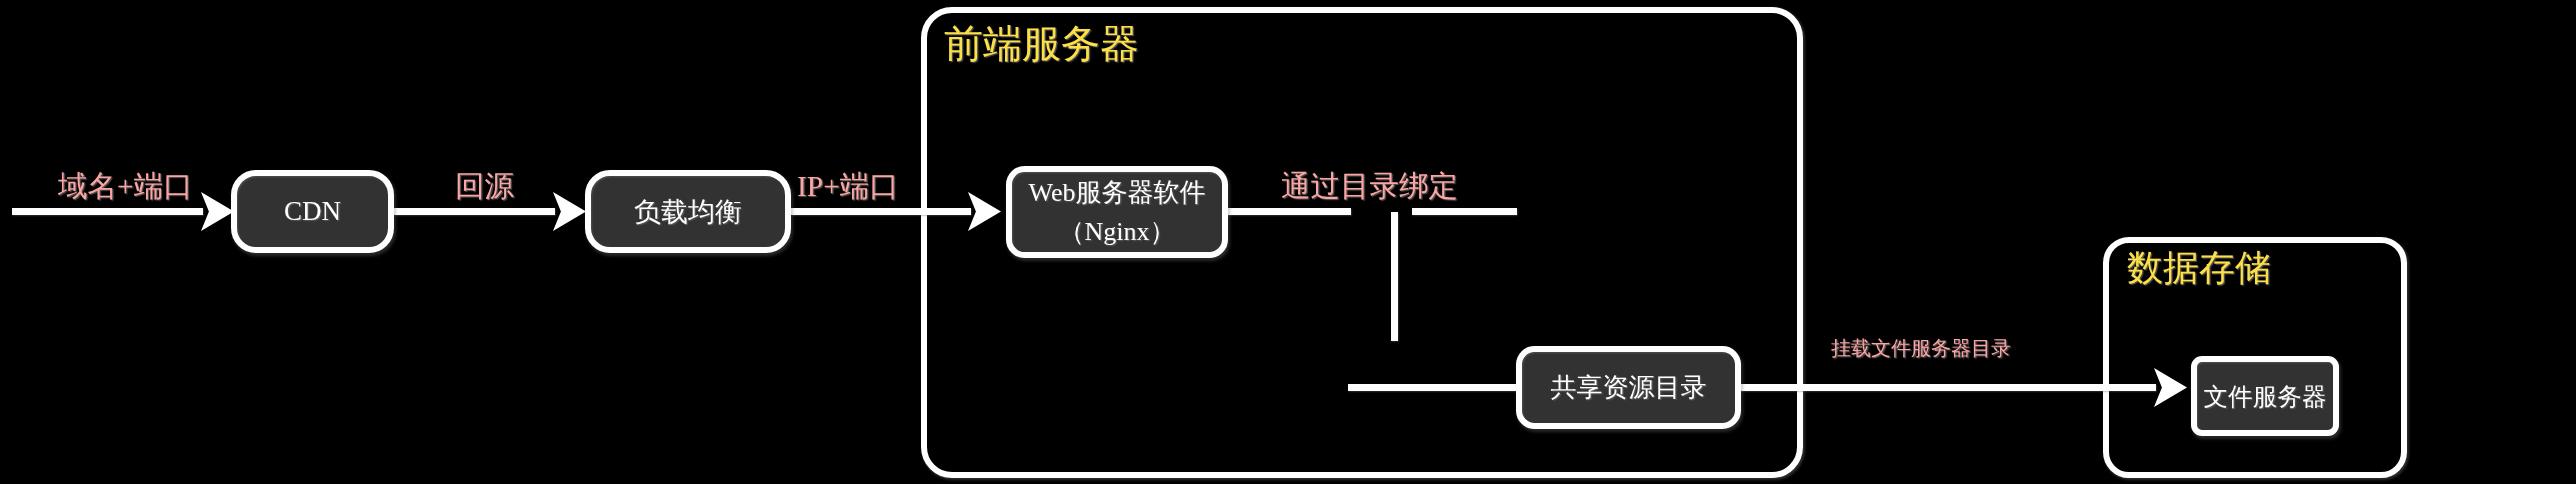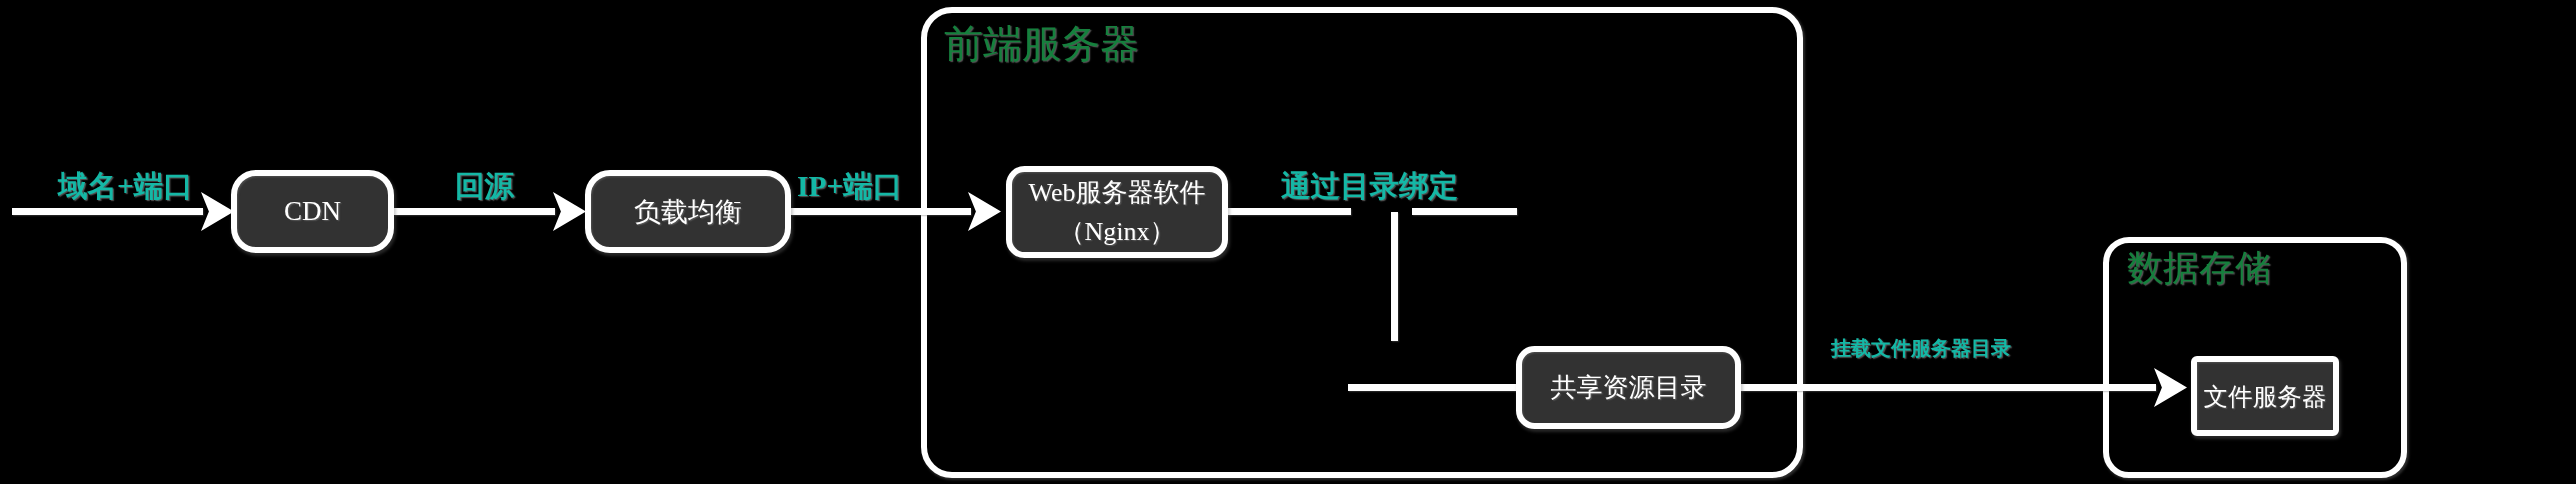--- a/index.html
+++ b/index.html
@@ -15,33 +15,32 @@
     box-shadow:1.8px 2.5px 3.1px rgba(115,115,115,.35), inset 1.2px 1.2px 1.8px rgba(140,140,140,.30);
     text-shadow:1.2px 1.2px 1.2px #5a5a5a;
   }
   .group{
     position:absolute;box-sizing:border-box;
     border:6.2px solid #ffffff;border-radius:31px;
     box-shadow:1.2px 1.8px 2.5px rgba(115,115,115,.40);
     background:transparent;
   }
   .group-title{
-    position:absolute;color:#15803d;white-space:nowrap;
+    position:absolute;color:#fde047;white-space:nowrap;
     text-shadow:1.2px 1.2px 1.2px #5a5a5a;
   }
   .hline{position:absolute;height:7.4px;background:#ffffff;box-shadow:1.2px 1.2px 1.2px rgba(110,110,110,.4);}
   .vline{position:absolute;width:7.4px;background:#ffffff;box-shadow:1.2px 1.2px 1.2px rgba(110,110,110,.4);}
   .arrowhead{
     position:absolute;width:33px;height:39px;background:#ffffff;
     clip-path:polygon(0 0,100% 50%,0 100%,24% 50%);
   }
   .edge-label{
-    position:absolute;color:#14b8a6;font-size:29.5px;white-space:nowrap;
+    position:absolute;color:#fca5a5;font-size:29.5px;white-space:nowrap;
     text-shadow:1.2px 1.2px 1.2px #5a5a5a;
-    font-weight:bold;
   }
   .f44{font-size:27px;border-radius:25px;}
   .f42{font-size:26px;line-height:1.5;}
   .f40{font-size:24.6px;}
 </style>
 </head>
 <body>
 
 <div class="canvas">
 
@@ -85,18 +84,18 @@
   <div class="node f42" style="left:1006px;top:166px;width:222px;height:92px;">
     <span>Web服务器软件</span>
     <span>（Nginx）</span>
   </div>
 
 
   <div class="node f42" style="left:1516px;top:346px;width:225px;height:83px;">
     <span>共享资源目录</span>
   </div>
 
-  <div class="node f40" style="left:2191px;top:356px;width:148px;height:80px;border-radius:6px;">
+  <div class="node f40" style="left:2191px;top:356px;width:148px;height:80px;border-radius:11px;">
     <span>文件服务器</span>
   </div>
 
 </div>
 
 
 </body></html>

